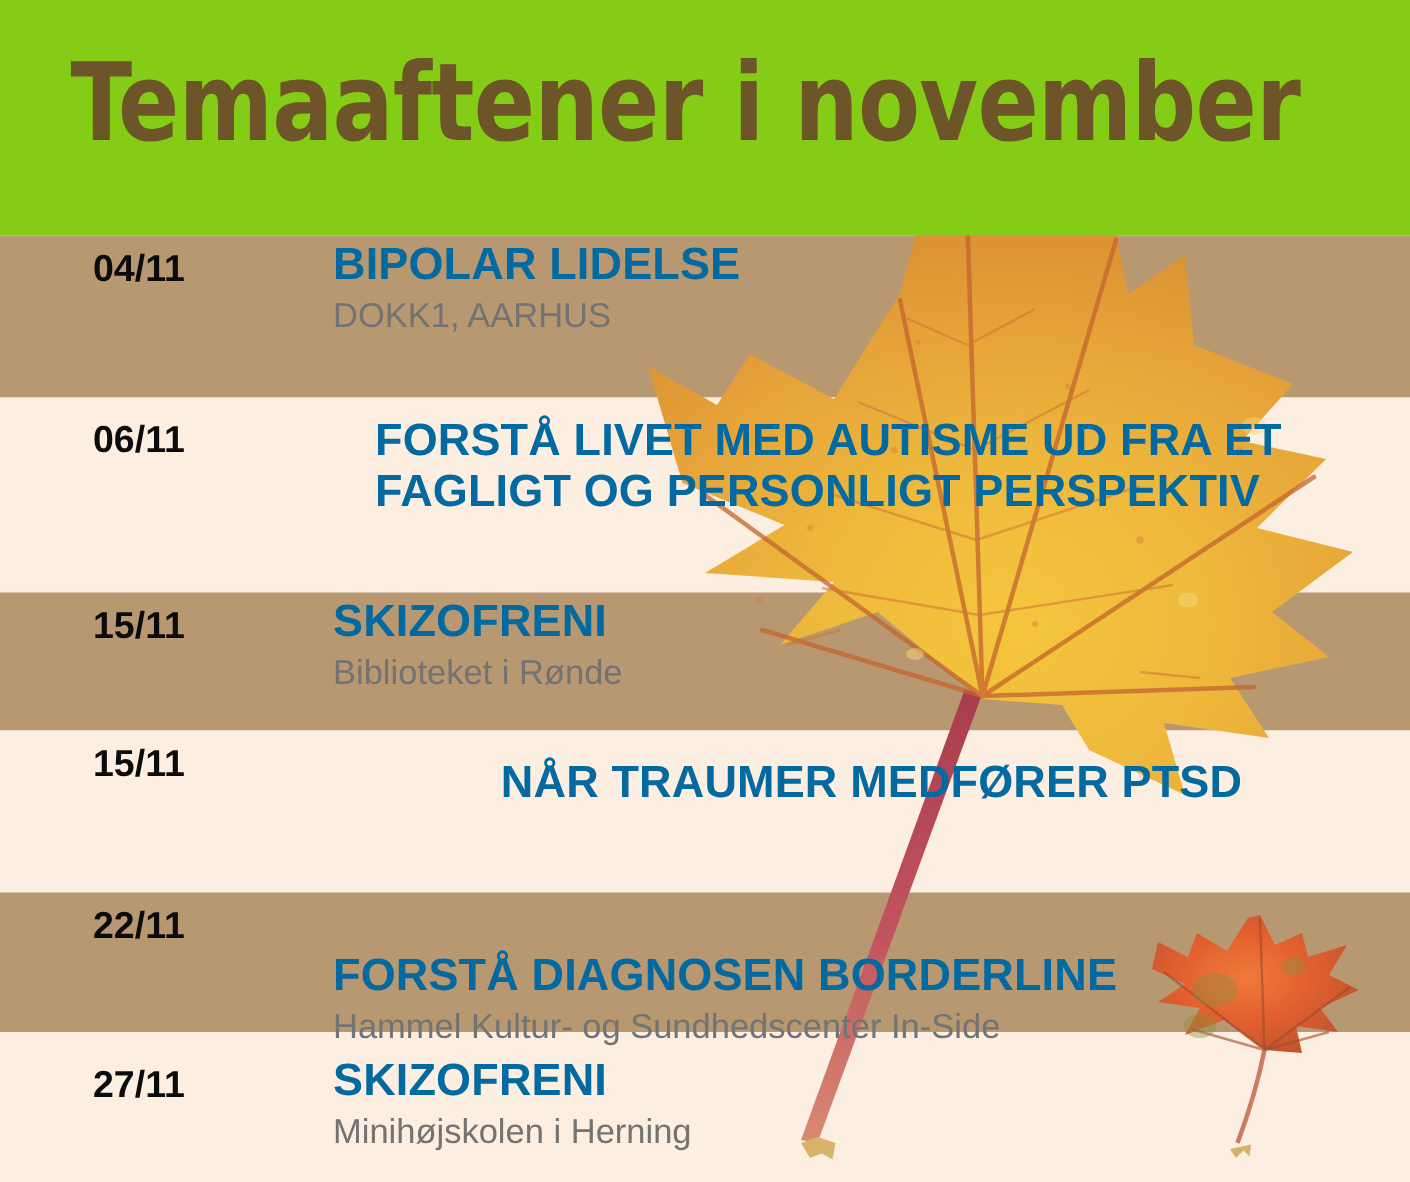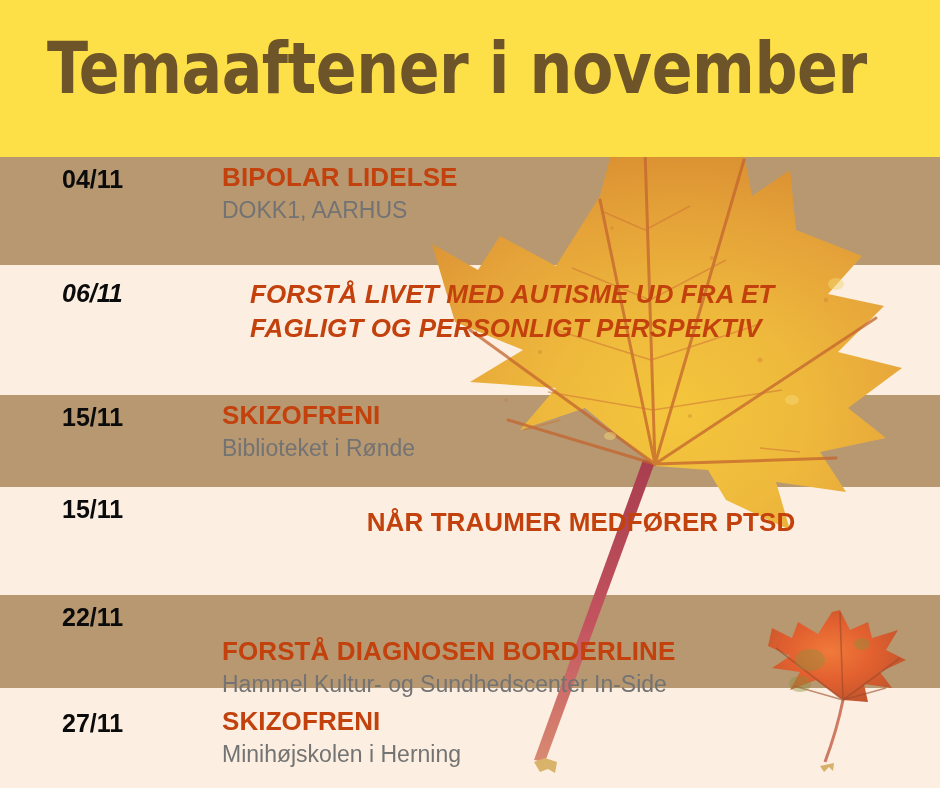--- a/index.html
+++ b/index.html
@@ -10,21 +10,21 @@
     position:relative;
   }
   #poster{
     position:absolute;left:0;top:0;width:940px;height:788px;
     background:#fdf2e6;overflow:hidden;
   }
 
   
   .header{
     position:absolute;left:0;top:0;width:940px;height:157px;
-    background:#fde047;z-index:6;
+    background:#84cc16;z-index:6;
   }
   .header-title{
     position:absolute;left:47px;top:26px;
     font-family:"DejaVu Sans Condensed","Liberation Sans", sans-serif;
     font-size:72px;
     font-weight:700;
     letter-spacing:-0.5px;
     color:#6d5429;
     white-space:nowrap;
     transform:scaleX(0.93);
@@ -43,21 +43,21 @@
   
   .rows{position:absolute;left:0;top:0;width:940px;height:788px;z-index:4;}
   .row{position:absolute;left:0;width:940px;}
   .row .date{
     position:absolute;left:62px;
     font-size:25px;font-weight:700;color:#0b0b0b;
     letter-spacing:0px;white-space:nowrap;
   }
   .row .body{position:absolute;left:222px;right:0;}
   .row .ev-title{
-    font-size:26px;font-weight:700;color:#c2410c;
+    font-size:30px;font-weight:700;color:#0369a1;
     letter-spacing:0.1px;line-height:34px;white-space:nowrap;
   }
   .row .ev-title .l2{display:block;}
   .row .ev-place{
     font-size:23px;font-weight:400;color:#737373;
     line-height:30px;white-space:nowrap;margin-top:1px;
   }
 
   .r1 .date{top:8px;} .r1 .body{top:3px;}
   .r2 .date{top:14px;} .r2 .body{top:12px;margin-left:28px;}
@@ -206,21 +206,21 @@
     <div class="row r1" style="top:157px;height:108px;">
       <div class="date">04/11</div>
       <div class="body">
         <div class="ev-title">
           <span>BIPOLAR LIDELSE</span>
         </div>
         <div class="ev-place">DOKK1, AARHUS</div>
       </div>
     </div>
 
-    <div class="row r2" style="top:265px;height:130px;font-style:italic;">
+    <div class="row r2" style="top:265px;height:130px;">
       <div class="date">06/11</div>
       <div class="body">
         <div class="ev-title">
           <span>FORSTÅ LIVET MED AUTISME UD FRA ET</span>
           <span class="l2">FAGLIGT OG PERSONLIGT PERSPEKTIV</span>
         </div>
       </div>
     </div>
 
     <div class="row r3" style="top:395px;height:92px;">

